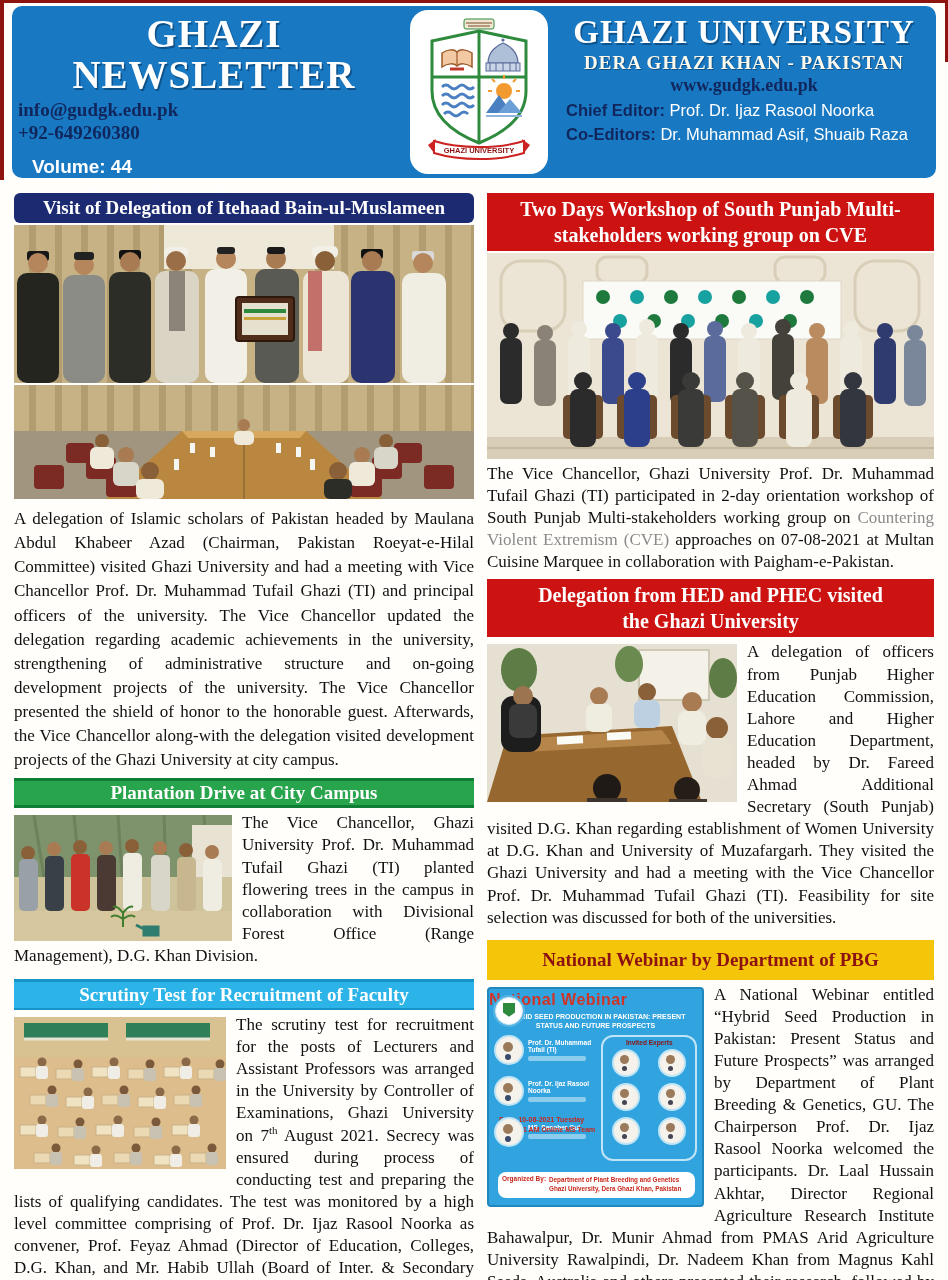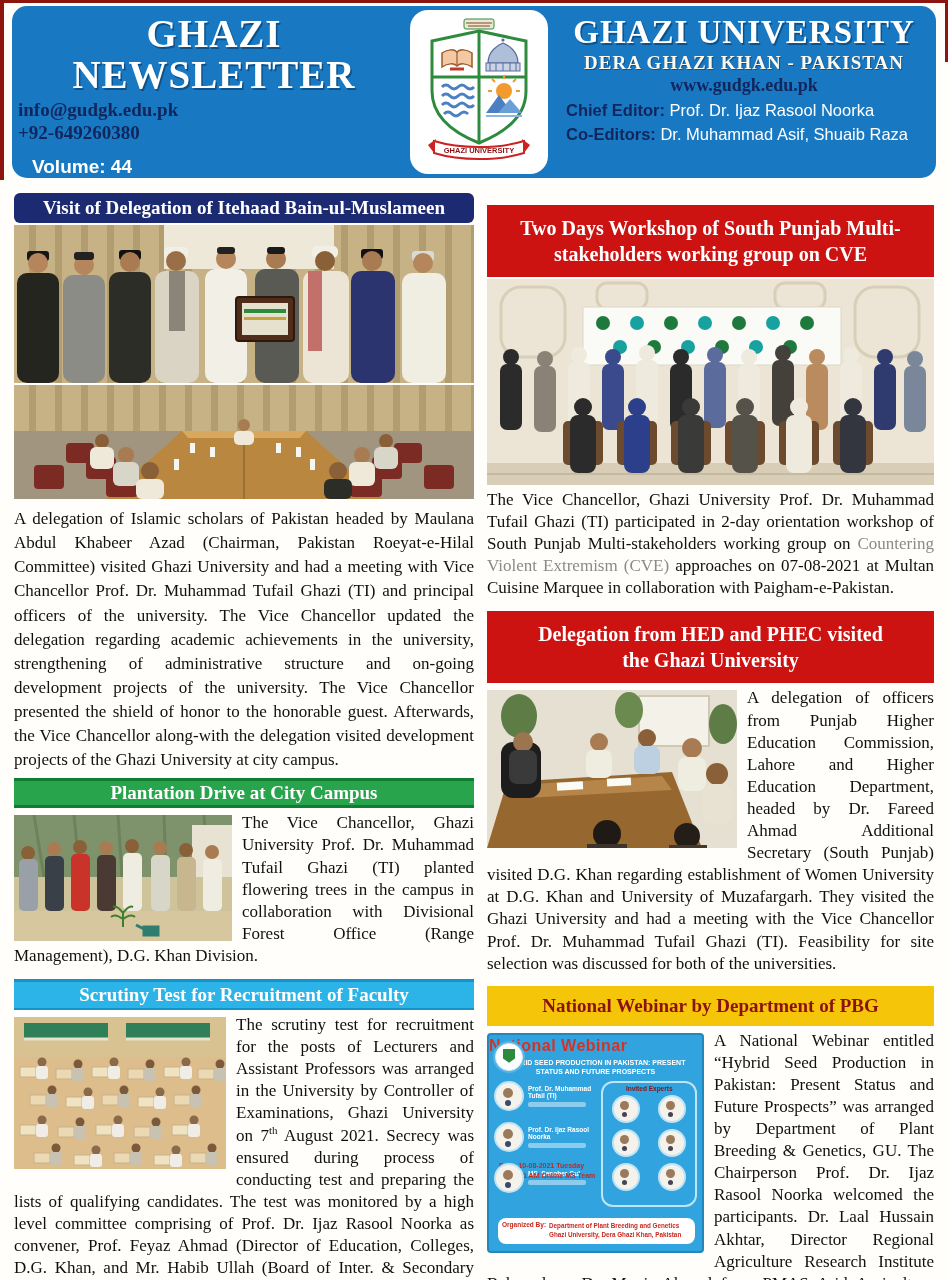--- a/index.html
+++ b/index.html
@@ -3,21 +3,21 @@
 <meta charset="utf-8">
 <style>
   html,body{margin:0;padding:0;}
   body{width:948px;height:1280px;background:#ffffff;font-family:"Liberation Serif",serif;overflow:hidden;}
   .page{position:relative;width:948px;height:1280px;background:#fffefb;}
   .top-rule{position:absolute;top:0;left:0;width:948px;height:3px;background:#8e1410;}
   .left-rule{position:absolute;top:0;left:0;width:4px;height:180px;background:#8e1410;}
   .right-rule{position:absolute;top:0;right:0;width:3px;height:62px;background:#8e1410;}
 
   
-  .header{position:absolute;left:12px;top:6px;width:924px;height:172px;background:#1878c2;border-radius:15px;}
+  .header{position:absolute;left:12px;top:6px;width:924px;height:172px;background:#1878c2;border-radius:10px;}
   .header-left{position:absolute;left:6px;top:8px;width:392px;}
   .nl-title{font-size:39px;font-weight:bold;text-align:center;color:#ffffff;letter-spacing:1px;
             text-shadow:1.5px 1.5px 0 #0d5188;line-height:1.05;}
   .contact{text-align:left;color:#11265c;font-weight:bold;font-size:19px;line-height:1.22;margin-top:2px;}
   .volume-block{color:#ffffff;font-weight:bold;font-family:"Liberation Sans",sans-serif;font-size:19px;
             line-height:1.55;margin-top:8px;padding-left:14px;}
   .logo-box{position:absolute;left:398px;top:4px;width:138px;height:164px;background:#ffffff;border-radius:18px;
             display:flex;align-items:center;justify-content:center;}
   .header-right{position:absolute;left:546px;top:8px;width:372px;text-align:center;}
   .uni-title{font-size:33px;font-weight:bold;color:#ffffff;letter-spacing:1px;text-shadow:1.5px 1.5px 0 #0d5188;line-height:1.1;}
@@ -28,21 +28,21 @@
   .editors b{color:#11265c;}
 
   
   .col-left{position:absolute;left:14px;top:193px;width:460px;}
   .col-right{position:absolute;left:487px;top:193px;width:447px;}
 
   .bar{text-align:center;font-weight:bold;color:#ffffff;font-family:"Liberation Serif",serif;}
   .bar-navy{background:#1c2a72;font-size:19px;padding:4px 0;white-space:nowrap;border-radius:6px;}
   .bar-green{background:#28a54c;border-top:3px solid #0e7e35;border-bottom:3px solid #0e7e35;font-size:19px;padding:1px 0;margin-top:5px;}
   .bar-cyan{background:#2cb3e8;border-top:3px solid #1693c9;border-bottom:2px solid #1693c9;font-size:19px;padding:2px 0;margin-top:6px;}
-  .bar-red{background:#cd1212;font-size:20px;line-height:1.3;padding:10px 6px;margin-top:12px;}
+  .bar-red{background:#cd1212;font-size:20px;line-height:1.3;padding:3px 6px;}
   .bar-yellow{background:#f5c50a;color:#8c1111;font-size:19px;padding:9px 0;margin-top:5px;}
   .bar-line{display:block;}
 
   .body-text{font-size:17px;line-height:1.3;text-align:justify;color:#101010;margin:4px 0 6px 0;}
   .loose{line-height:1.42;margin-top:8px;}
   .gray-text{color:#8a8a8a;}
   .photo{display:block;}
   .photo-gap{margin-top:2px;}
   .float-img{float:left;margin:3px 10px 2px 0;}
 

